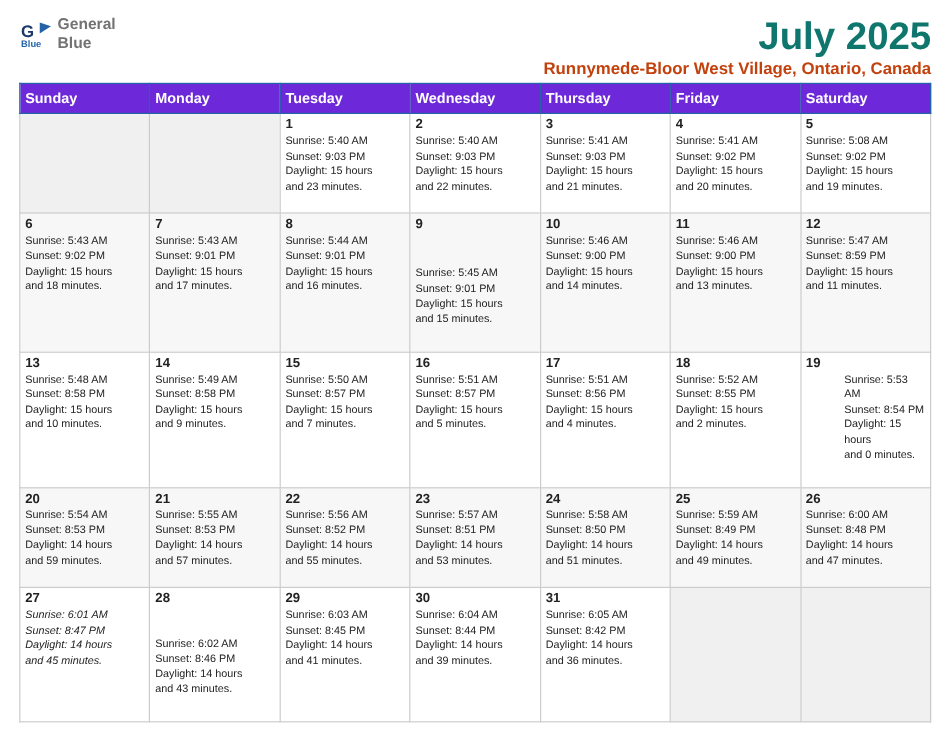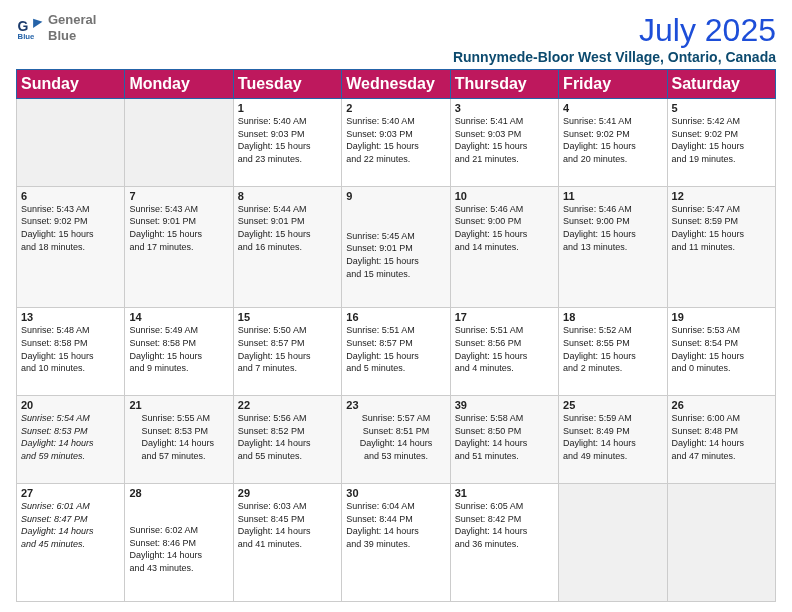--- a/index.html
+++ b/index.html
@@ -37,38 +37,38 @@
       width: 28px;
       height: 28px;
       margin-right: 4px;
       position: relative;
     }
     .title-block {
       text-align: right;
     }
     .month-title {
       font-size: 32px;
-      font-weight: normal;
-      color: #1d4ed8;
+      font-weight: bold;
+      color: #0f766e;
     }
     .location-title {
       font-size: 14px;
-      color: #0c4a6e;
+      color: #c2410c;
       font-weight: bold;
     }
     .calendar {
       border: 1px solid #bbb;
       border-collapse: collapse;
       width: 100%;
       flex: 1;
     }
     .calendar th {
-      background: #be185d;
+      background: #6d28d9;
       color: #fff;
-      font-size: 16px;
+      font-size: 12px;
       font-weight: bold;
       padding: 5px 4px;
       border: 1px solid #2563a8;
       text-align: left;
     }
     .calendar td {
       border: 1px solid #ccc;
       vertical-align: top;
       padding: 3px 4px;
       font-size: 9.5px;
@@ -158,21 +158,21 @@
           </td>
           <td>
             <span class="day-num">4</span>
             <div class="day-info" style="white-space: pre-line;">Sunrise: 5:41 AM
 Sunset: 9:02 PM
 Daylight: 15 hours
 and 20 minutes.</div>
           </td>
           <td>
             <span class="day-num">5</span>
-            <div class="day-info" style="white-space: pre-line;">Sunrise: 5:42 AM
+            <div class="day-info" style="white-space: pre-line;">Sunrise: 5:08 AM
 Sunset: 9:02 PM
 Daylight: 15 hours
 and 19 minutes.</div>
           </td>
         </tr>
         <tr class="row-shade">
           <td>
             <span class="day-num">6</span>
             <div class="day-info" style="white-space: pre-line;">Sunrise: 5:43 AM
 Sunset: 9:02 PM
@@ -260,57 +260,57 @@
           </td>
           <td>
             <span class="day-num">18</span>
             <div class="day-info" style="white-space: pre-line;">Sunrise: 5:52 AM
 Sunset: 8:55 PM
 Daylight: 15 hours
 and 2 minutes.</div>
           </td>
           <td>
             <span class="day-num">19</span>
-            <div class="day-info" style="white-space: pre-line;">Sunrise: 5:53 AM
+            <div class="day-info" style="white-space: pre-line; margin-left: 32px;">Sunrise: 5:53 AM
 Sunset: 8:54 PM
 Daylight: 15 hours
 and 0 minutes.</div>
           </td>
         </tr>
         <tr class="row-shade">
           <td>
             <span class="day-num">20</span>
-            <div class="day-info" style="white-space: pre-line; font-style: italic;">Sunrise: 5:54 AM
+            <div class="day-info" style="white-space: pre-line;">Sunrise: 5:54 AM
 Sunset: 8:53 PM
 Daylight: 14 hours
 and 59 minutes.</div>
           </td>
           <td>
             <span class="day-num">21</span>
-            <div class="day-info" style="white-space: pre-line; margin-left: 12px;">Sunrise: 5:55 AM
+            <div class="day-info" style="white-space: pre-line;">Sunrise: 5:55 AM
 Sunset: 8:53 PM
 Daylight: 14 hours
 and 57 minutes.</div>
           </td>
           <td>
             <span class="day-num">22</span>
             <div class="day-info" style="white-space: pre-line;">Sunrise: 5:56 AM
 Sunset: 8:52 PM
 Daylight: 14 hours
 and 55 minutes.</div>
           </td>
           <td>
             <span class="day-num">23</span>
-            <div class="day-info" style="white-space: pre-line; text-align: center;">Sunrise: 5:57 AM
+            <div class="day-info" style="white-space: pre-line;">Sunrise: 5:57 AM
 Sunset: 8:51 PM
 Daylight: 14 hours
 and 53 minutes.</div>
           </td>
           <td>
-            <span class="day-num">39</span>
+            <span class="day-num">24</span>
             <div class="day-info" style="white-space: pre-line;">Sunrise: 5:58 AM
 Sunset: 8:50 PM
 Daylight: 14 hours
 and 51 minutes.</div>
           </td>
           <td>
             <span class="day-num">25</span>
             <div class="day-info" style="white-space: pre-line;">Sunrise: 5:59 AM
 Sunset: 8:49 PM
 Daylight: 14 hours

